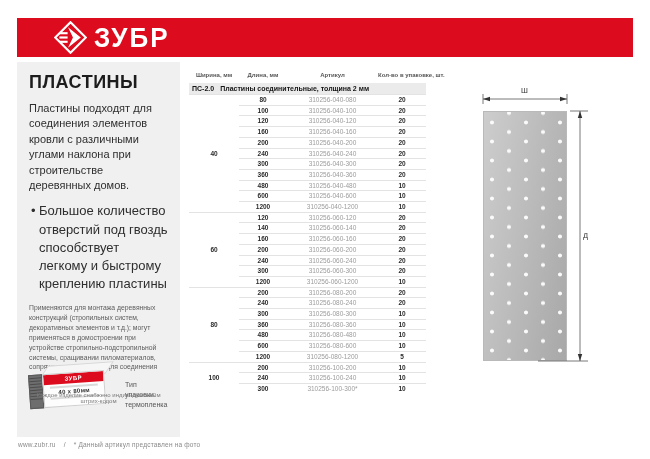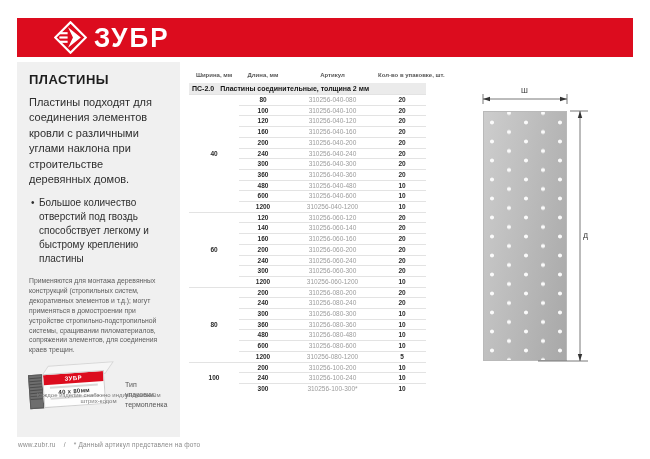--- a/index.html
+++ b/index.html
@@ -7,24 +7,24 @@
   .page { position:relative; width:650px; height:324px; }
 
   
   .banner { position:absolute; left:17px; top:18px; width:616px; height:39px; background:#dc0c1e; display:flex; align-items:center; }
   .logo { display:flex; align-items:center; gap:7px; padding-left:37px; }
   .logo svg { width:33px; height:33px; display:block; }
   .logo-text { color:#fff; font-weight:bold; font-size:26px; letter-spacing:2px; line-height:1; transform:scaleY(1.05); }
 
   
   .sidebar { position:absolute; left:17px; top:62px; width:163px; height:375px; background:#f0f0f0; padding:10px 12px; }
-  .sb-title { font-size:13px; font-weight:bold; color:#1c1c1c; letter-spacing:.5px; margin-bottom:8px; }
+  .sb-title { font-size:18px; font-weight:bold; color:#1c1c1c; letter-spacing:.5px; margin-bottom:8px; }
   .sb-intro { font-size:11px; line-height:1.4; color:#2e2e2e; margin-bottom:9px; }
   .sb-bullets { list-style:none; margin-bottom:10px; }
-  .sb-bullets li { position:relative; padding-left:10px; font-size:10px; line-height:1.4; color:#2e2e2e; }
+  .sb-bullets li { position:relative; padding-left:10px; font-size:13px; line-height:1.4; color:#2e2e2e; }
   .sb-bullets li:before { content:"•"; position:absolute; left:2px; top:0; color:#2e2e2e; }
   .sb-details { font-size:6.8px; line-height:1.45; color:#5c5c5c; }
 
   
   .pkg-wrap { position:absolute; left:12px; top:300px; width:139px; height:52px; }
   .pkg { position:absolute; left:0; top:2px; width:92px; height:48px; transform:rotate(-4deg); }
   .pkg-top { position:absolute; left:16px; top:0; width:66px; height:12px; background:#f6f6f6; border:1px solid #d6d6d6; transform:skewX(-38deg); }
   .pkg-left { position:absolute; left:0; top:8px; width:14px; height:34px; background:#6e6e6e; border:1px solid #5a5a5a; }
   .pkg-left i { display:block; height:3px; border-bottom:1px solid #4c4c4c; }
   .pkg-front { position:absolute; left:14px; top:8px; width:62px; height:34px; background:#fdfdfd; border:1px solid #cfcfcf; overflow:hidden; }

